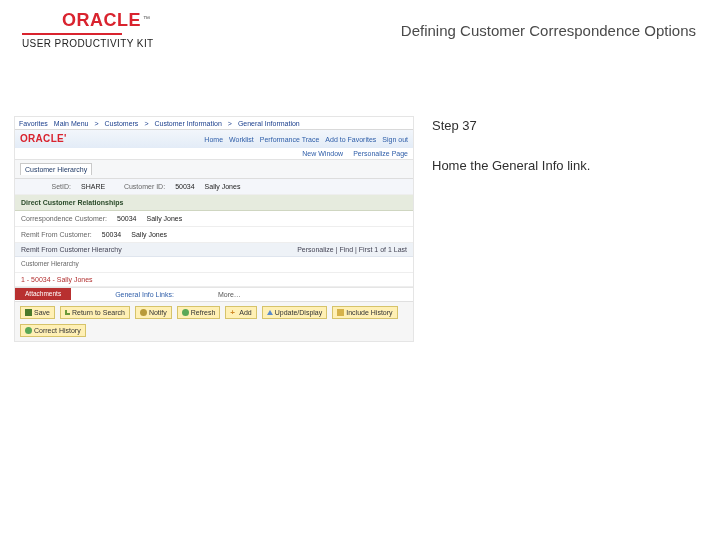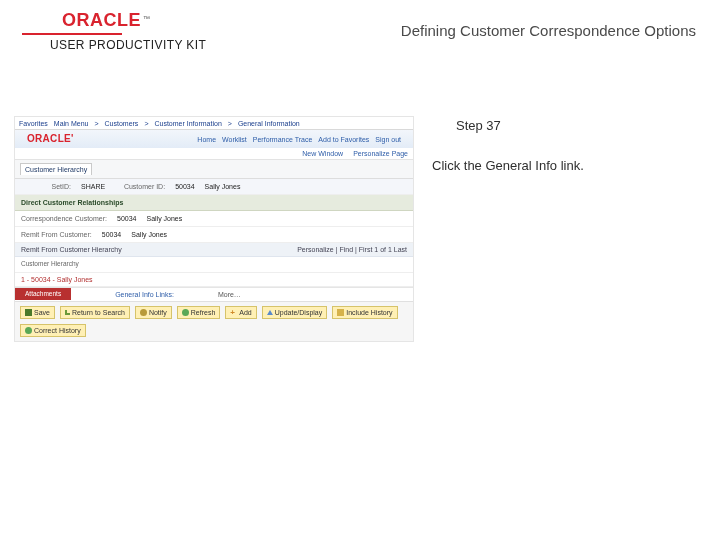--- a/index.html
+++ b/index.html
@@ -16,35 +16,35 @@
   .page { width: 720px; height: 540px; position: relative; }
 
   
   .brand { position: absolute; left: 22px; top: 10px; }
   .brand-logo {
     color: #d9232e; font-weight: bold; font-size: 18px; letter-spacing: 0.5px;
     display: inline-block; position: relative; margin-left: 40px;
   }
   .brand-tm { font-size: 7px; color: #555; vertical-align: super; margin-left: 2px; }
   .brand-bar { height: 2px; background: #d9232e; width: 100px; margin: 2px 0 3px 0; }
-  .brand-sub { font-size: 12px; letter-spacing: 0.4px; color: #222; margin-left: 28px; }
+  .brand-sub { font-size: 10px; letter-spacing: 0.4px; color: #222; }
 
   
   .page-title { position: absolute; right: 24px; top: 22px; color: #4a4a4a; font-size: 15px; }
 
   
   .app {
     position: absolute; left: 14px; top: 116px; width: 400px;
     border: 1px solid #e5e5e5; font-size: 7px; line-height: 1;
   }
   .app-topbar { background: #fff; border-bottom: 1px solid #d9d9d9; padding: 3px 4px 2px; }
   .topbar-line1 { display: flex; gap: 6px; color: #1a3e8c; }
   .topbar-line1 a { color: #1a3e8c; text-decoration: none; }
   .app-brandbar {
-    background: linear-gradient(#f2f6fb,#e3ecf7); padding: 4px 12px; display:flex; align-items:center; color:#444;
+    background: linear-gradient(#f2f6fb,#e3ecf7); padding: 4px 5px; display:flex; align-items:center; color:#444;
   }
   .app-brandbar .ologo { color:#d9232e; font-weight:bold; font-size:10px; letter-spacing:0.3px; }
   .app-links { margin-left:auto; display:flex; gap:6px; color:#2e5da8; }
   .app-links a { color:#2e5da8; text-decoration:none; }
   .tabbar { background:#f6f7f8; border-bottom:1px solid #ddd; padding:3px 5px; display:flex; gap:8px; }
   .tab { color:#2e5da8; padding:2px 4px; border:1px solid transparent; border-bottom:none; }
   .tab.active { background:#fff; border-color:#cacaca; color:#203a66; }
   .subbar { background:#fff; text-align:right; padding:2px 5px; border-bottom:1px solid #e3e3e3; color:#555; }
   .subbar span { color:#2e5da8; margin-left:8px; }
   .sect {
@@ -66,21 +66,21 @@
   .ic { width:7px; height:7px; display:inline-block; }
   .ic.disk { background:#4a7a2a; }
   .ic.ret  { border:2px solid #6c9a3a; border-top:none; border-right:none; width:5px; height:5px; }
   .ic.bell { background:#b89a3a; border-radius:50%; }
   .ic.plus::before { content:"+"; color:#d08a2a; font-weight:bold; font-size:8px; }
   .ic.up   { width:0;height:0;border-left:3px solid transparent;border-right:3px solid transparent;border-bottom:5px solid #5a8acb; }
   .ic.pg   { background:#d6b24a; }
   .ic.gr   { background:#5aa856; border-radius:50%; }
 
   
-  .step-label { position:absolute; left:432px; top:118px; font-size:13px; color:#2f2f2f;margin-left:24px; }
+  .step-label { position:absolute; left:432px; top:118px; font-size:13px; color:#2f2f2f; }
   .step-text  { position:absolute; left:432px; top:158px; font-size:13px; color:#2f2f2f; }
   .step-text b { font-weight:normal; }
 </style>
 </head>
 <body>
 
 <div class="page">
 
   <div class="brand">
     <span class="brand-logo">ORACLE</span><span class="brand-tm">™</span>
@@ -179,16 +179,16 @@
         </span>
       <span class="btn">
           <span class="ic gr"></span>
           <span>Correct History</span>
         </span>
     </div>
   </div>
 
   <div class="step-label">Step 37</div>
   <div class="step-text">
-    <span>Click the </span><b>General Info</b><span> link.</span>
+    <span>Home the </span><b>General Info</b><span> link.</span>
   </div>
 
 </div>
 
 </body></html>

